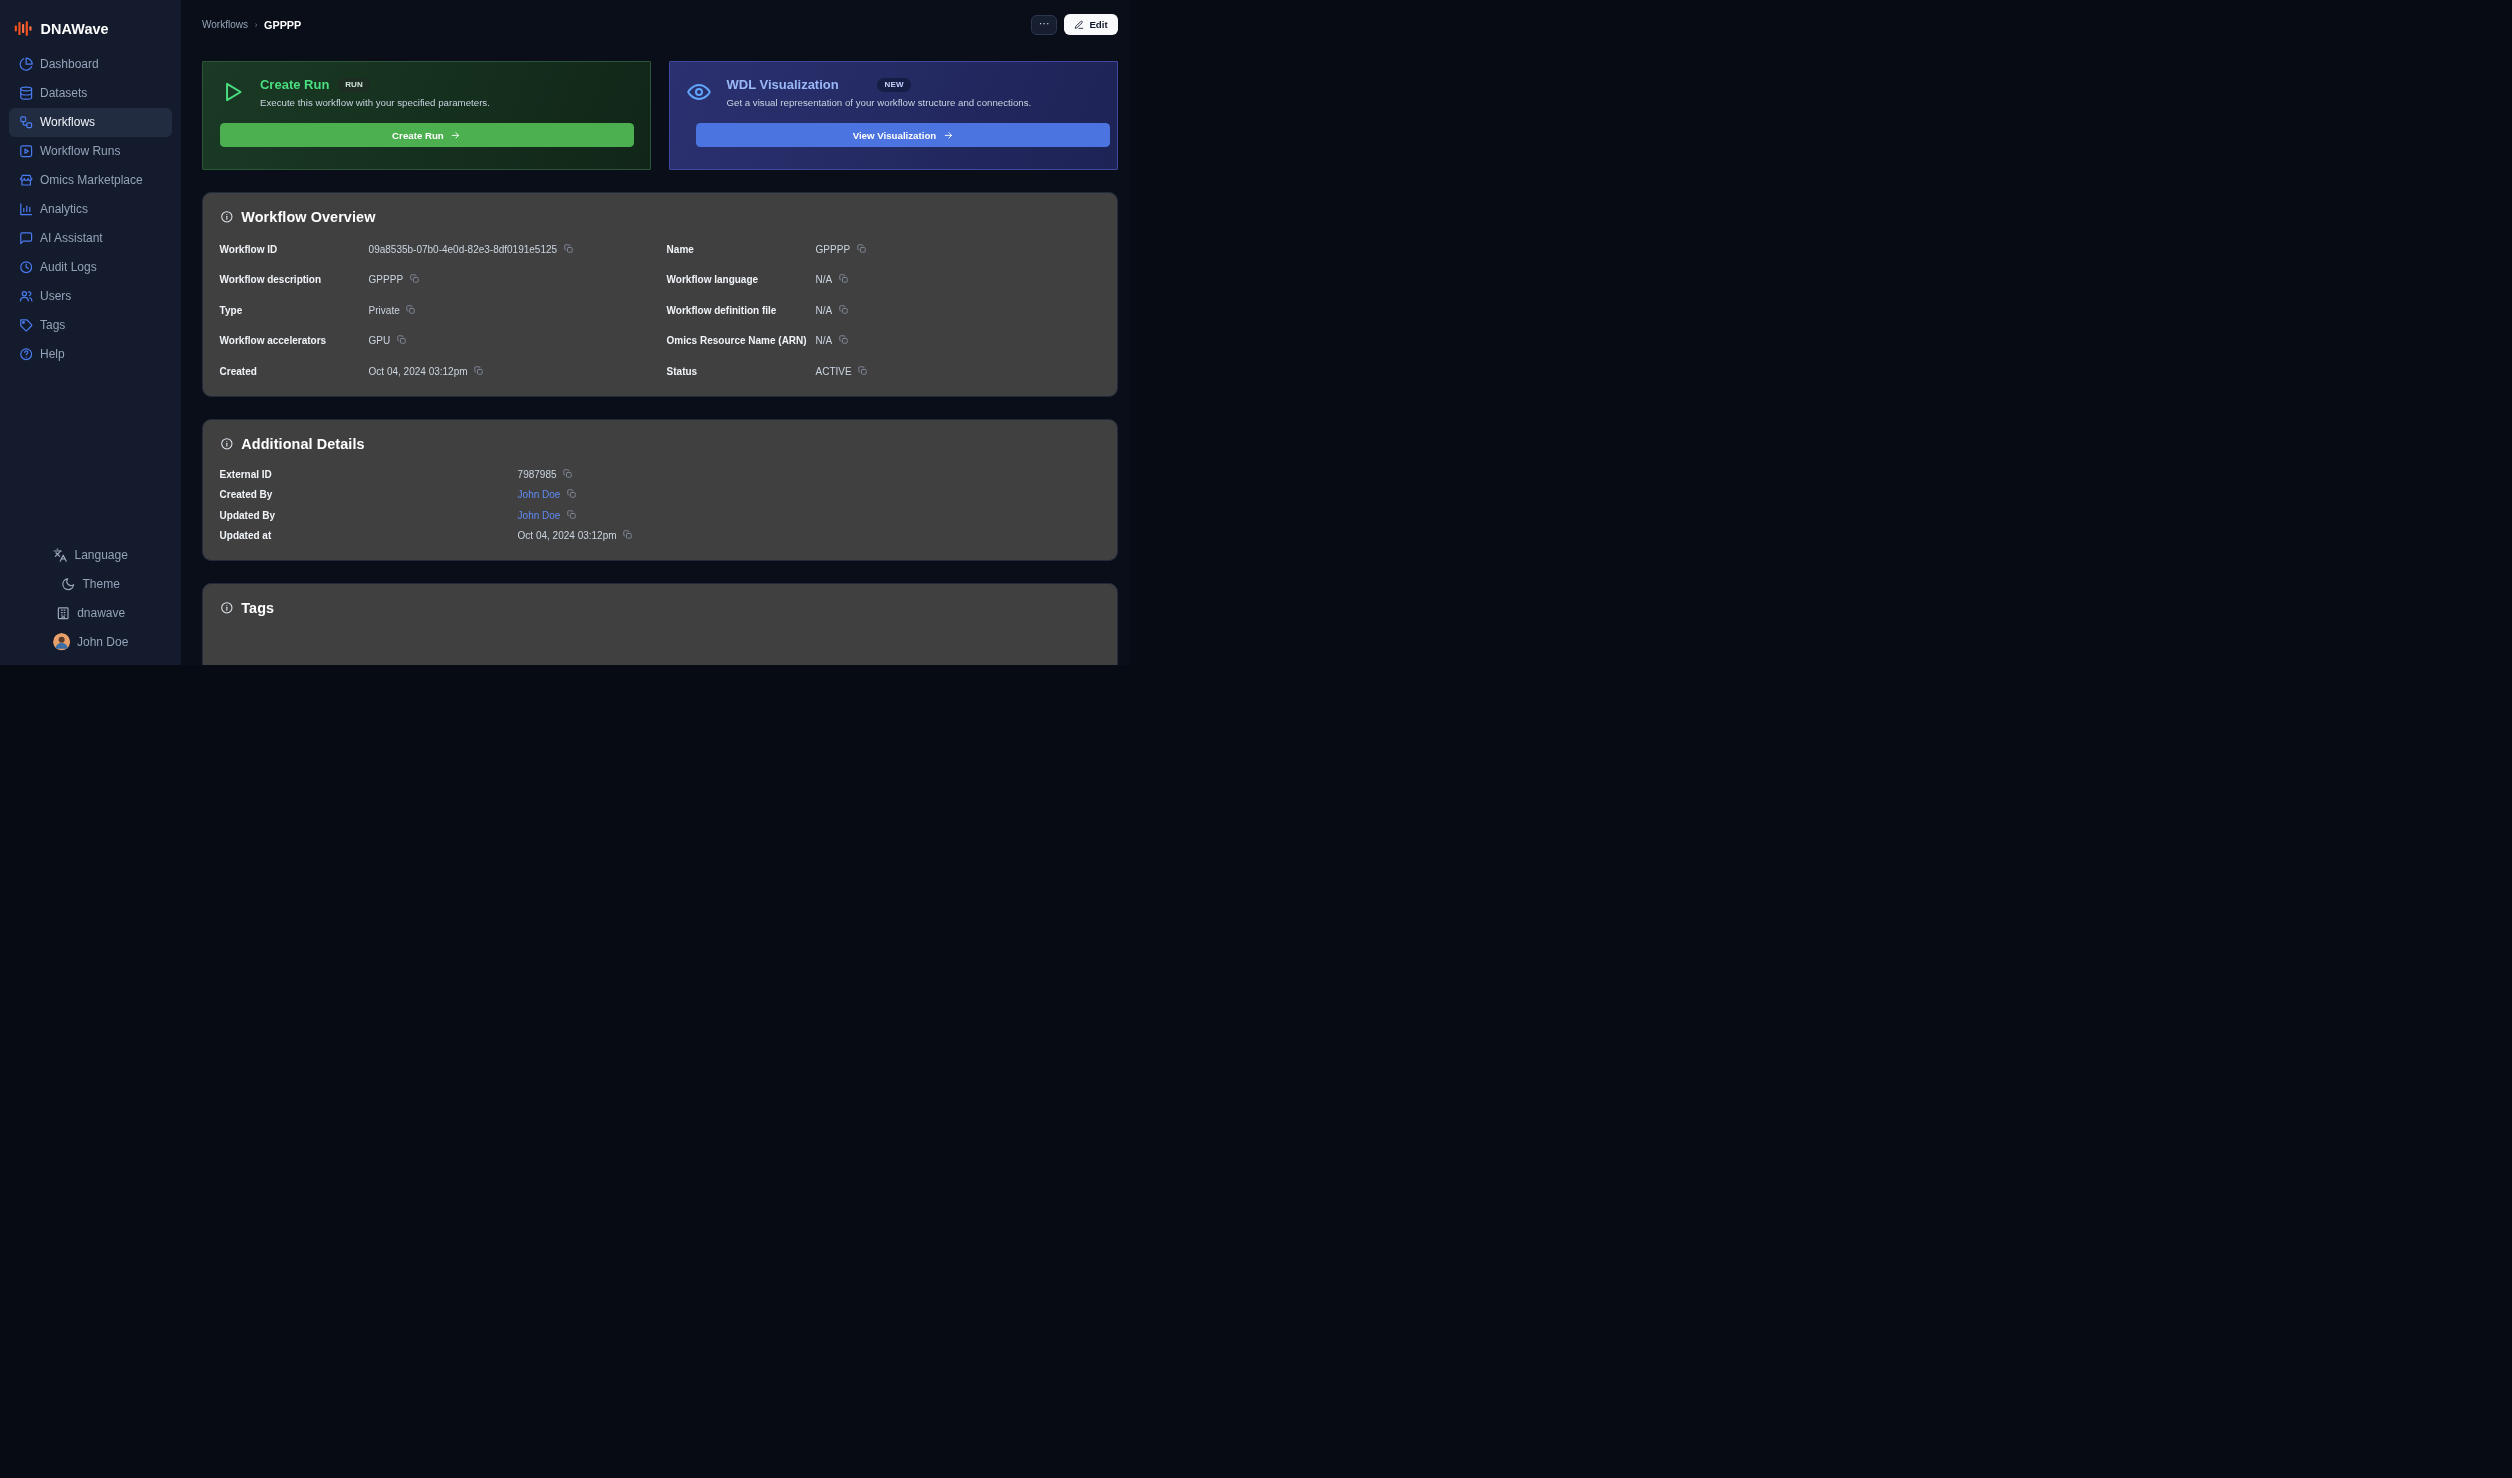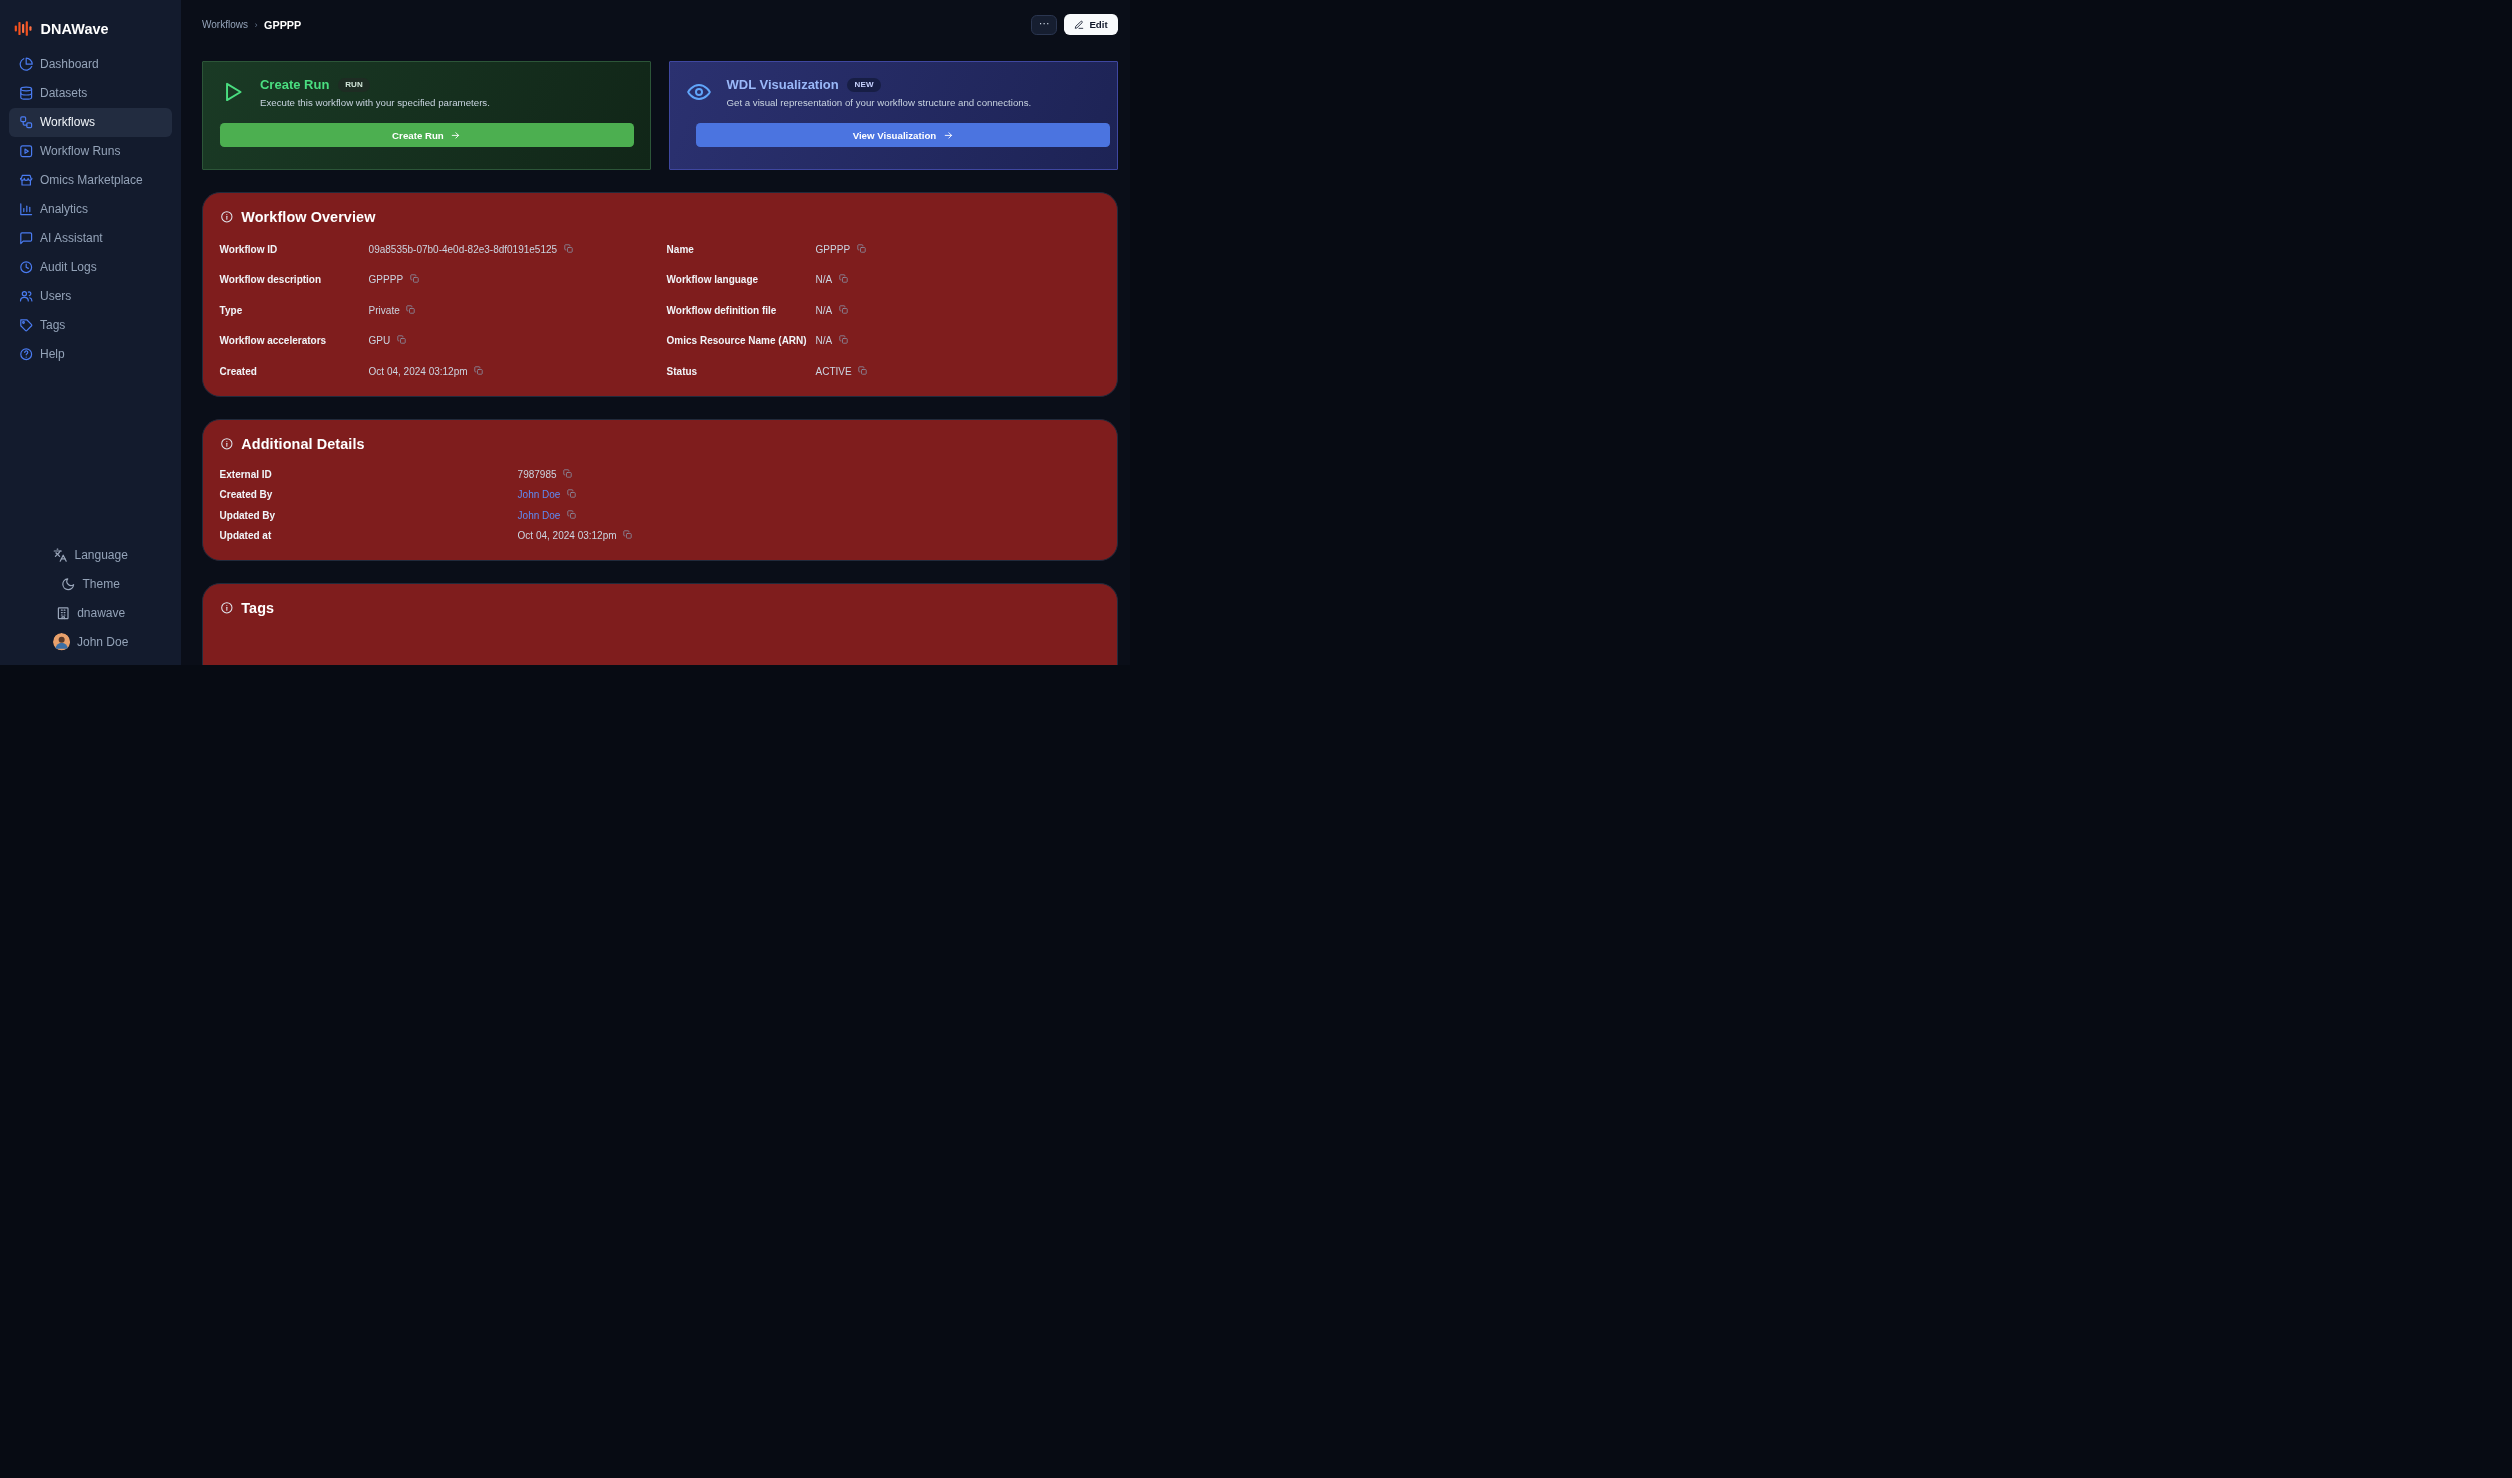--- a/index.html
+++ b/index.html
@@ -40,29 +40,29 @@
   .ac-top { display:flex; gap:14.4px; align-items:flex-start; }
   .ac-icon { width:26px; height:26px; flex:0 0 26px; margin-top:1.4px; }
   .card-green .ac-icon { color:#4ade80; }
   .card-blue  .ac-icon { color:#60a5fa; }
   .ac-title-row { display:flex; align-items:center; gap:8.6px; }
   .ac-title { font-size:13px; font-weight:700; }
   .card-green .ac-title { color:#4ade80; }
   .card-blue  .ac-title { color:#9ab8f8; }
   .badge { font-size:8px; font-weight:600; border-radius:720px; padding:2.9px 7.2px; letter-spacing:0.2px; }
   .badge-run { background:#1e2c23; color:#d2e6d9; }
-  .badge-new { background:#171e45; color:#c7d2fe; }
+  .badge-new { background:#171e45; color:#c7d2fe;margin-left:30px; }
   .ac-desc { margin-top:5px; font-size:9.7px; color:#c9d4e0; }
   .ac-btn { display:flex; align-items:center; justify-content:center; gap:6.5px; width:100%; height:24px; margin-top:15px; border:none; border-radius:4.3px; color:#ffffff; font-size:9.7px; font-weight:600; cursor:pointer; font-family:inherit; }
   .card-green .ac-btn { background:#4caf50; }
   .card-blue  .ac-btn { background:#4b74e0;margin-left:10px; }
   .ac-btn svg { width:10.8px; height:10.8px; }
 
   
-  .section-card { margin-top:21.6px; background:#7f1d1d; border:0.7px solid #212a3b; border-radius:18px; padding:16px 16.6px 19px 16.6px; }
+  .section-card { margin-top:21.6px; background:#404040; border:0.7px solid #212a3b; border-radius:9px; padding:16px 16.6px 19px 16.6px; }
   .section-head { display:flex; align-items:center; gap:8px; }
   .section-head .info { width:13.7px; height:13.7px; color:#e2e8f0; flex:0 0 13.7px; }
   .section-title { color:#ffffff; font-size:14.4px; font-weight:700; letter-spacing:0.1px; }
   .ov-grid { margin-top:19px; display:grid; grid-template-columns:149px 298px 149px 1fr; row-gap:19.5px; font-size:10px; align-items:start; }
   .f-label { color:#f1f5f9; font-weight:600; }
   .f-value { color:#cbd5e1; display:flex; align-items:flex-start; gap:6.5px; }
   .copy { background:none; border:none; padding:0; color:#8b94a7; cursor:pointer; display:flex; align-items:center; }
   .copy svg { width:9.4px; height:9.4px; }
   .ad-grid { margin-top:17.3px; display:grid; grid-template-columns:298px 1fr; row-gap:9.4px; font-size:10px; align-items:center; }
   .link-val { color:#5f8bf5; cursor:pointer; }

